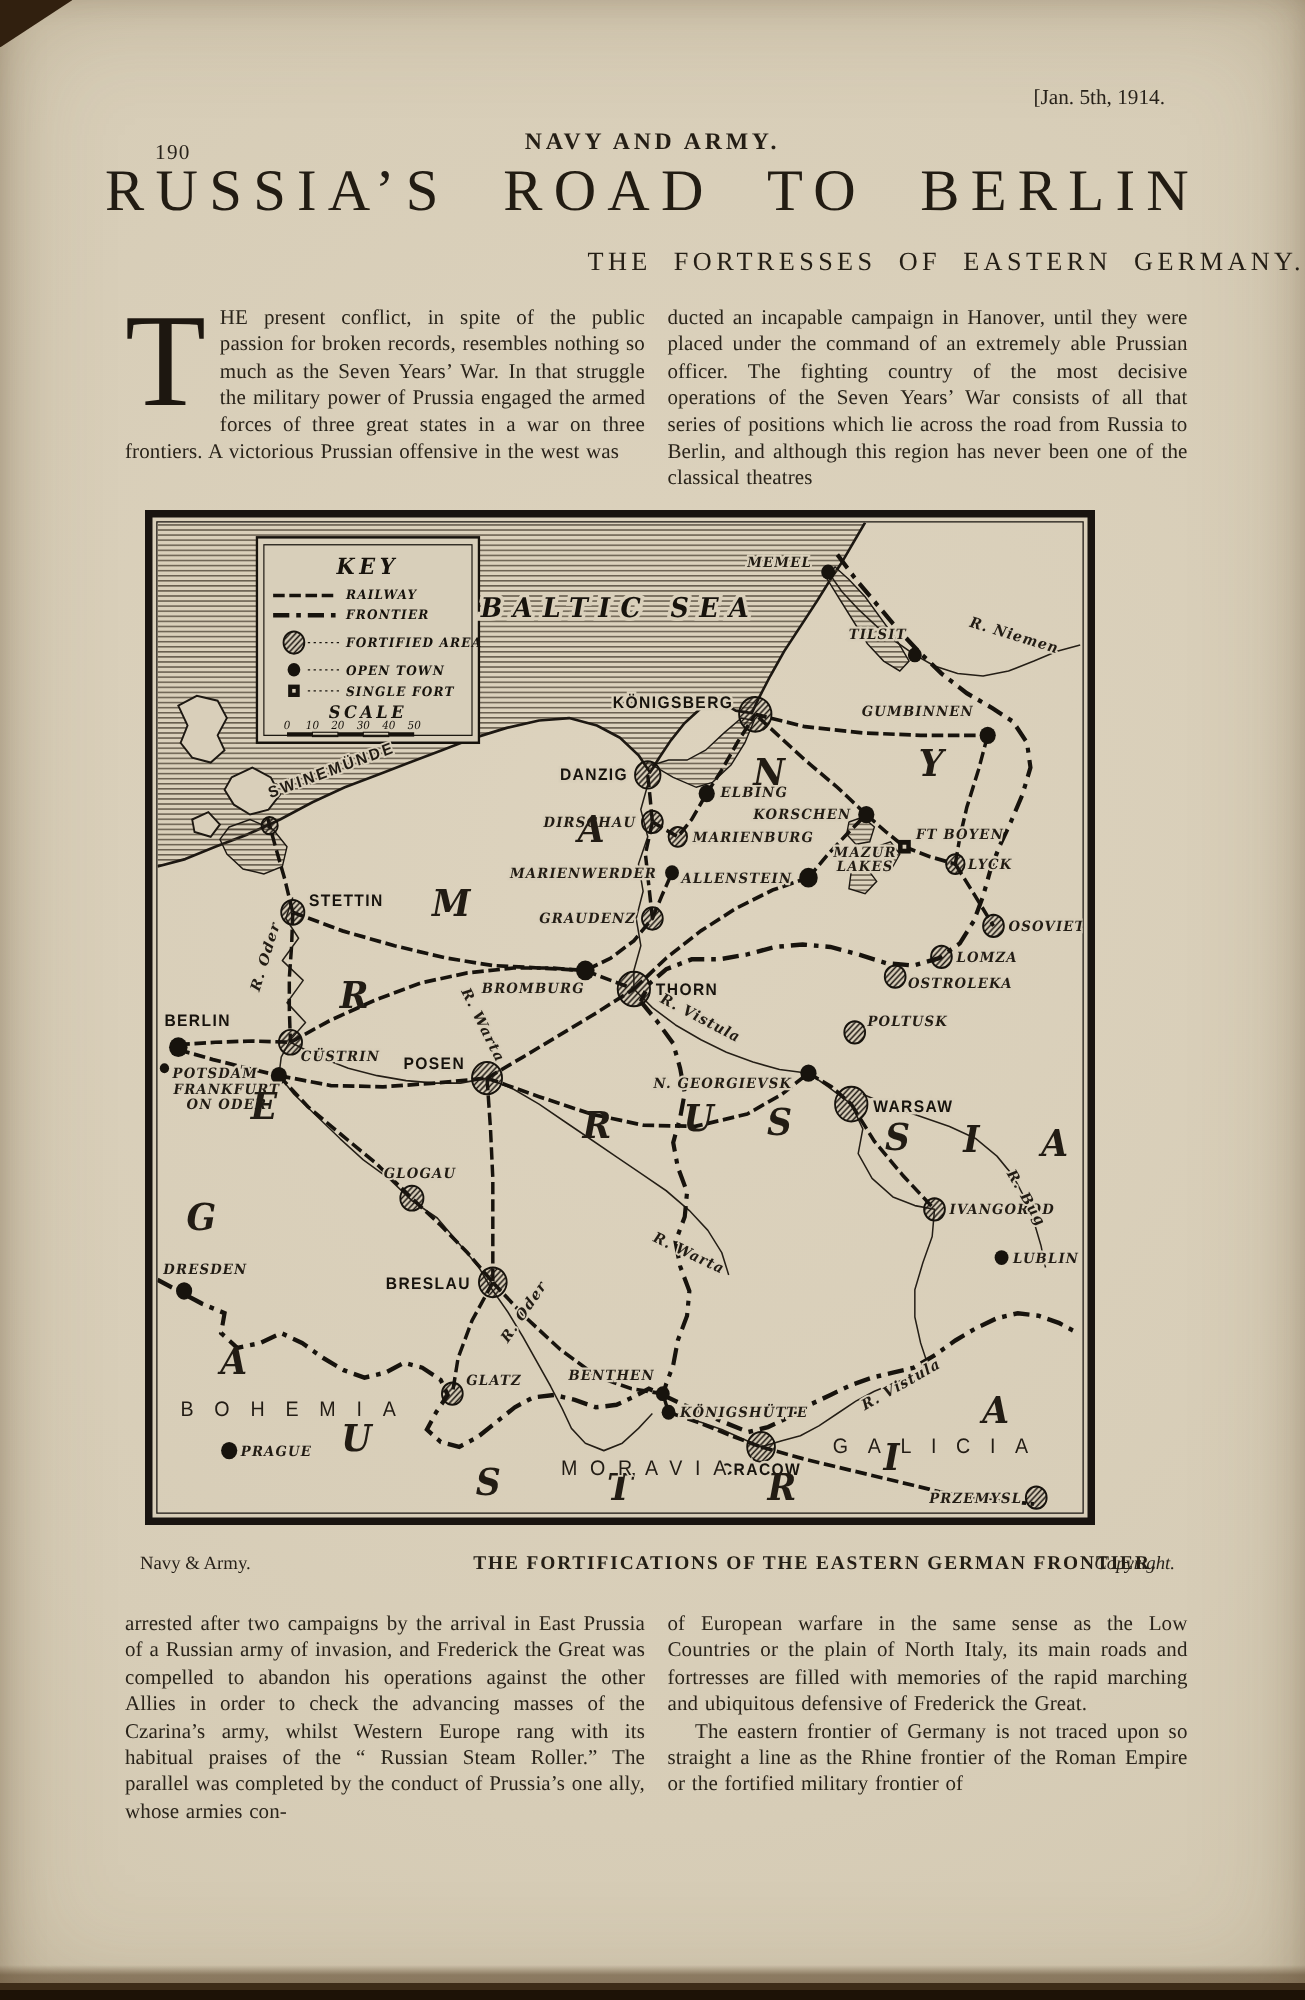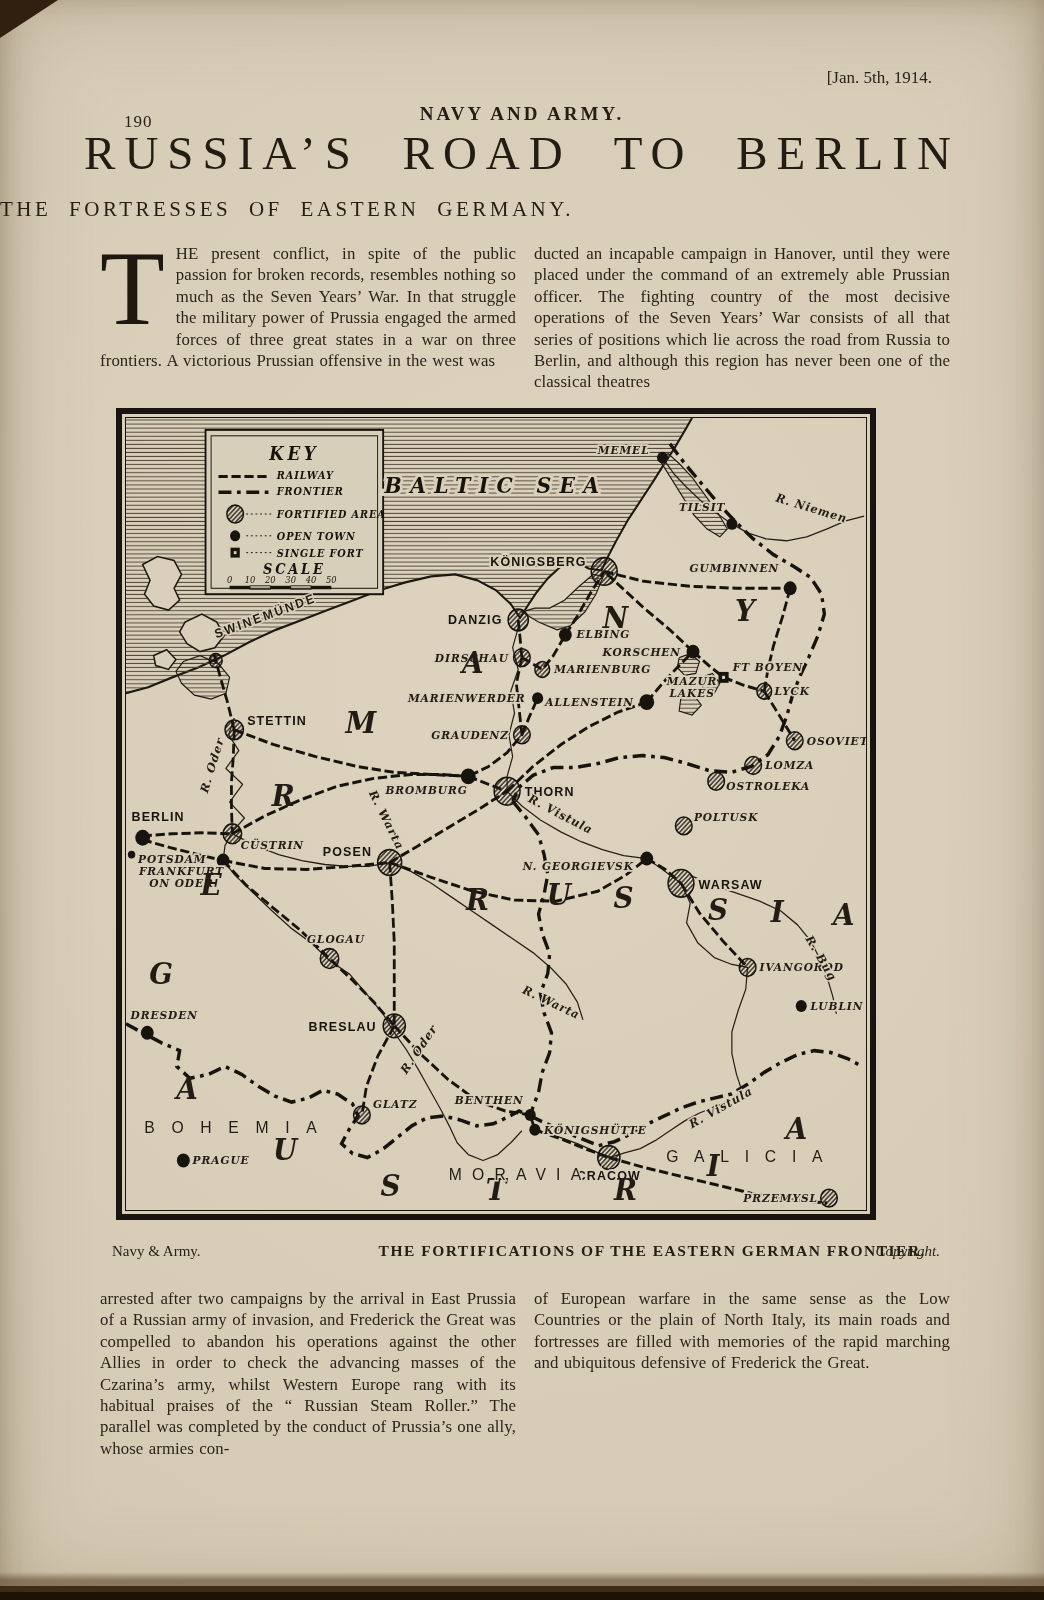--- a/index.html
+++ b/index.html
@@ -8,21 +8,21 @@
     box-shadow:inset 0 0 90px rgba(110,88,55,.28), inset 14px 0 40px -24px rgba(70,48,25,.5), inset -14px 0 40px -24px rgba(70,48,25,.4);
     font-family:"Liberation Serif",serif;color:#28221a;}
   .corner-tear{position:absolute;top:0;left:0;width:58px;height:38px;background:#31200f;
     clip-path:polygon(0 0,100% 0,0 100%);}
   .bottom-edge{position:absolute;left:0;right:0;bottom:0;height:28px;
     background:linear-gradient(to top,#1d1206 0 8px,#3d2c18 8px 14px,rgba(88,66,40,.55) 14px 20px,rgba(120,95,60,0) 28px);}
   .pageno{position:absolute;left:124px;top:68px;font-size:17px;letter-spacing:1px;margin-top:44px;}
   .journal{position:absolute;left:0;right:0;top:66px;text-align:center;font-weight:700;font-size:19px;letter-spacing:3px;color:#241e15;margin-top:37px;}
   .date{position:absolute;right:112px;top:68px;font-size:17px;}
   h1{position:absolute;top:126px;left:0;right:0;margin:0;text-align:center;font-size:47px;font-weight:400;letter-spacing:9px;word-spacing:22px;color:#221c13;}
-  h2{position:absolute;top:197px;left:0;right:0;margin:0;text-align:left;font-size:21px;font-weight:400;letter-spacing:3.5px;word-spacing:9px;color:#241e15;}
+  h2{position:absolute;top:197px;left:0;right:0;margin:0;text-align:right;font-size:21px;font-weight:400;letter-spacing:3.5px;word-spacing:9px;color:#241e15;}
   .cols{position:absolute;left:100px;width:850px;display:flex;gap:18px;}
   .intro{top:243px;}
   .outro{top:1288px;}
   .col{width:416px;text-align:justify;font-size:16.8px;line-height:21.4px;letter-spacing:.1px;word-spacing:1px;color:#2a241b;}
   .dropcap{float:left;font-size:106px;line-height:.78;padding:5px 11px 0 0;color:#1d1710;}
   .outro p{margin:0;}
   .outro .indent{text-indent:22px;}
   .map-frame{position:absolute;top:408px;left:116px;width:760px;height:812px;margin:0;padding:0;
     border:6px solid #191410;box-sizing:border-box;}
   .map-inner{position:absolute;inset:3px;border:1.5px solid #191410;}
@@ -372,17 +372,18 @@
   <div class="caption">
     <span class="cap-left">Navy &amp; Army.</span>
     <span class="cap-center">THE FORTIFICATIONS OF THE EASTERN GERMAN FRONTIER.</span>
     <span class="cap-right">Copyright.</span>
   </div>
 
   <div class="cols outro">
     <div class="col">arrested after two campaigns by the arrival in East Prussia of a Russian army of invasion, and Frederick the Great was compelled to abandon his operations against the other Allies in order to check the advancing masses of the Czarina’s army, whilst Western Europe rang with its habitual praises of the “ Russian Steam Roller.”  The parallel was completed by the conduct of Prussia’s one ally, whose armies con-</div>
     <div class="col">
       <p>of European warfare in the same sense as the Low Countries or the plain of North Italy, its main roads and fortresses are filled with memories of the rapid marching and ubiquitous defensive of Frederick the Great.</p>
+      <p class="indent">The eastern frontier of Germany is not traced upon so straight a line as the Rhine frontier of the Roman Empire or the fortified military frontier of</p>
     </div>
   </div>
 
   <div class="bottom-edge"></div>
 </div>
 
 </body></html>

